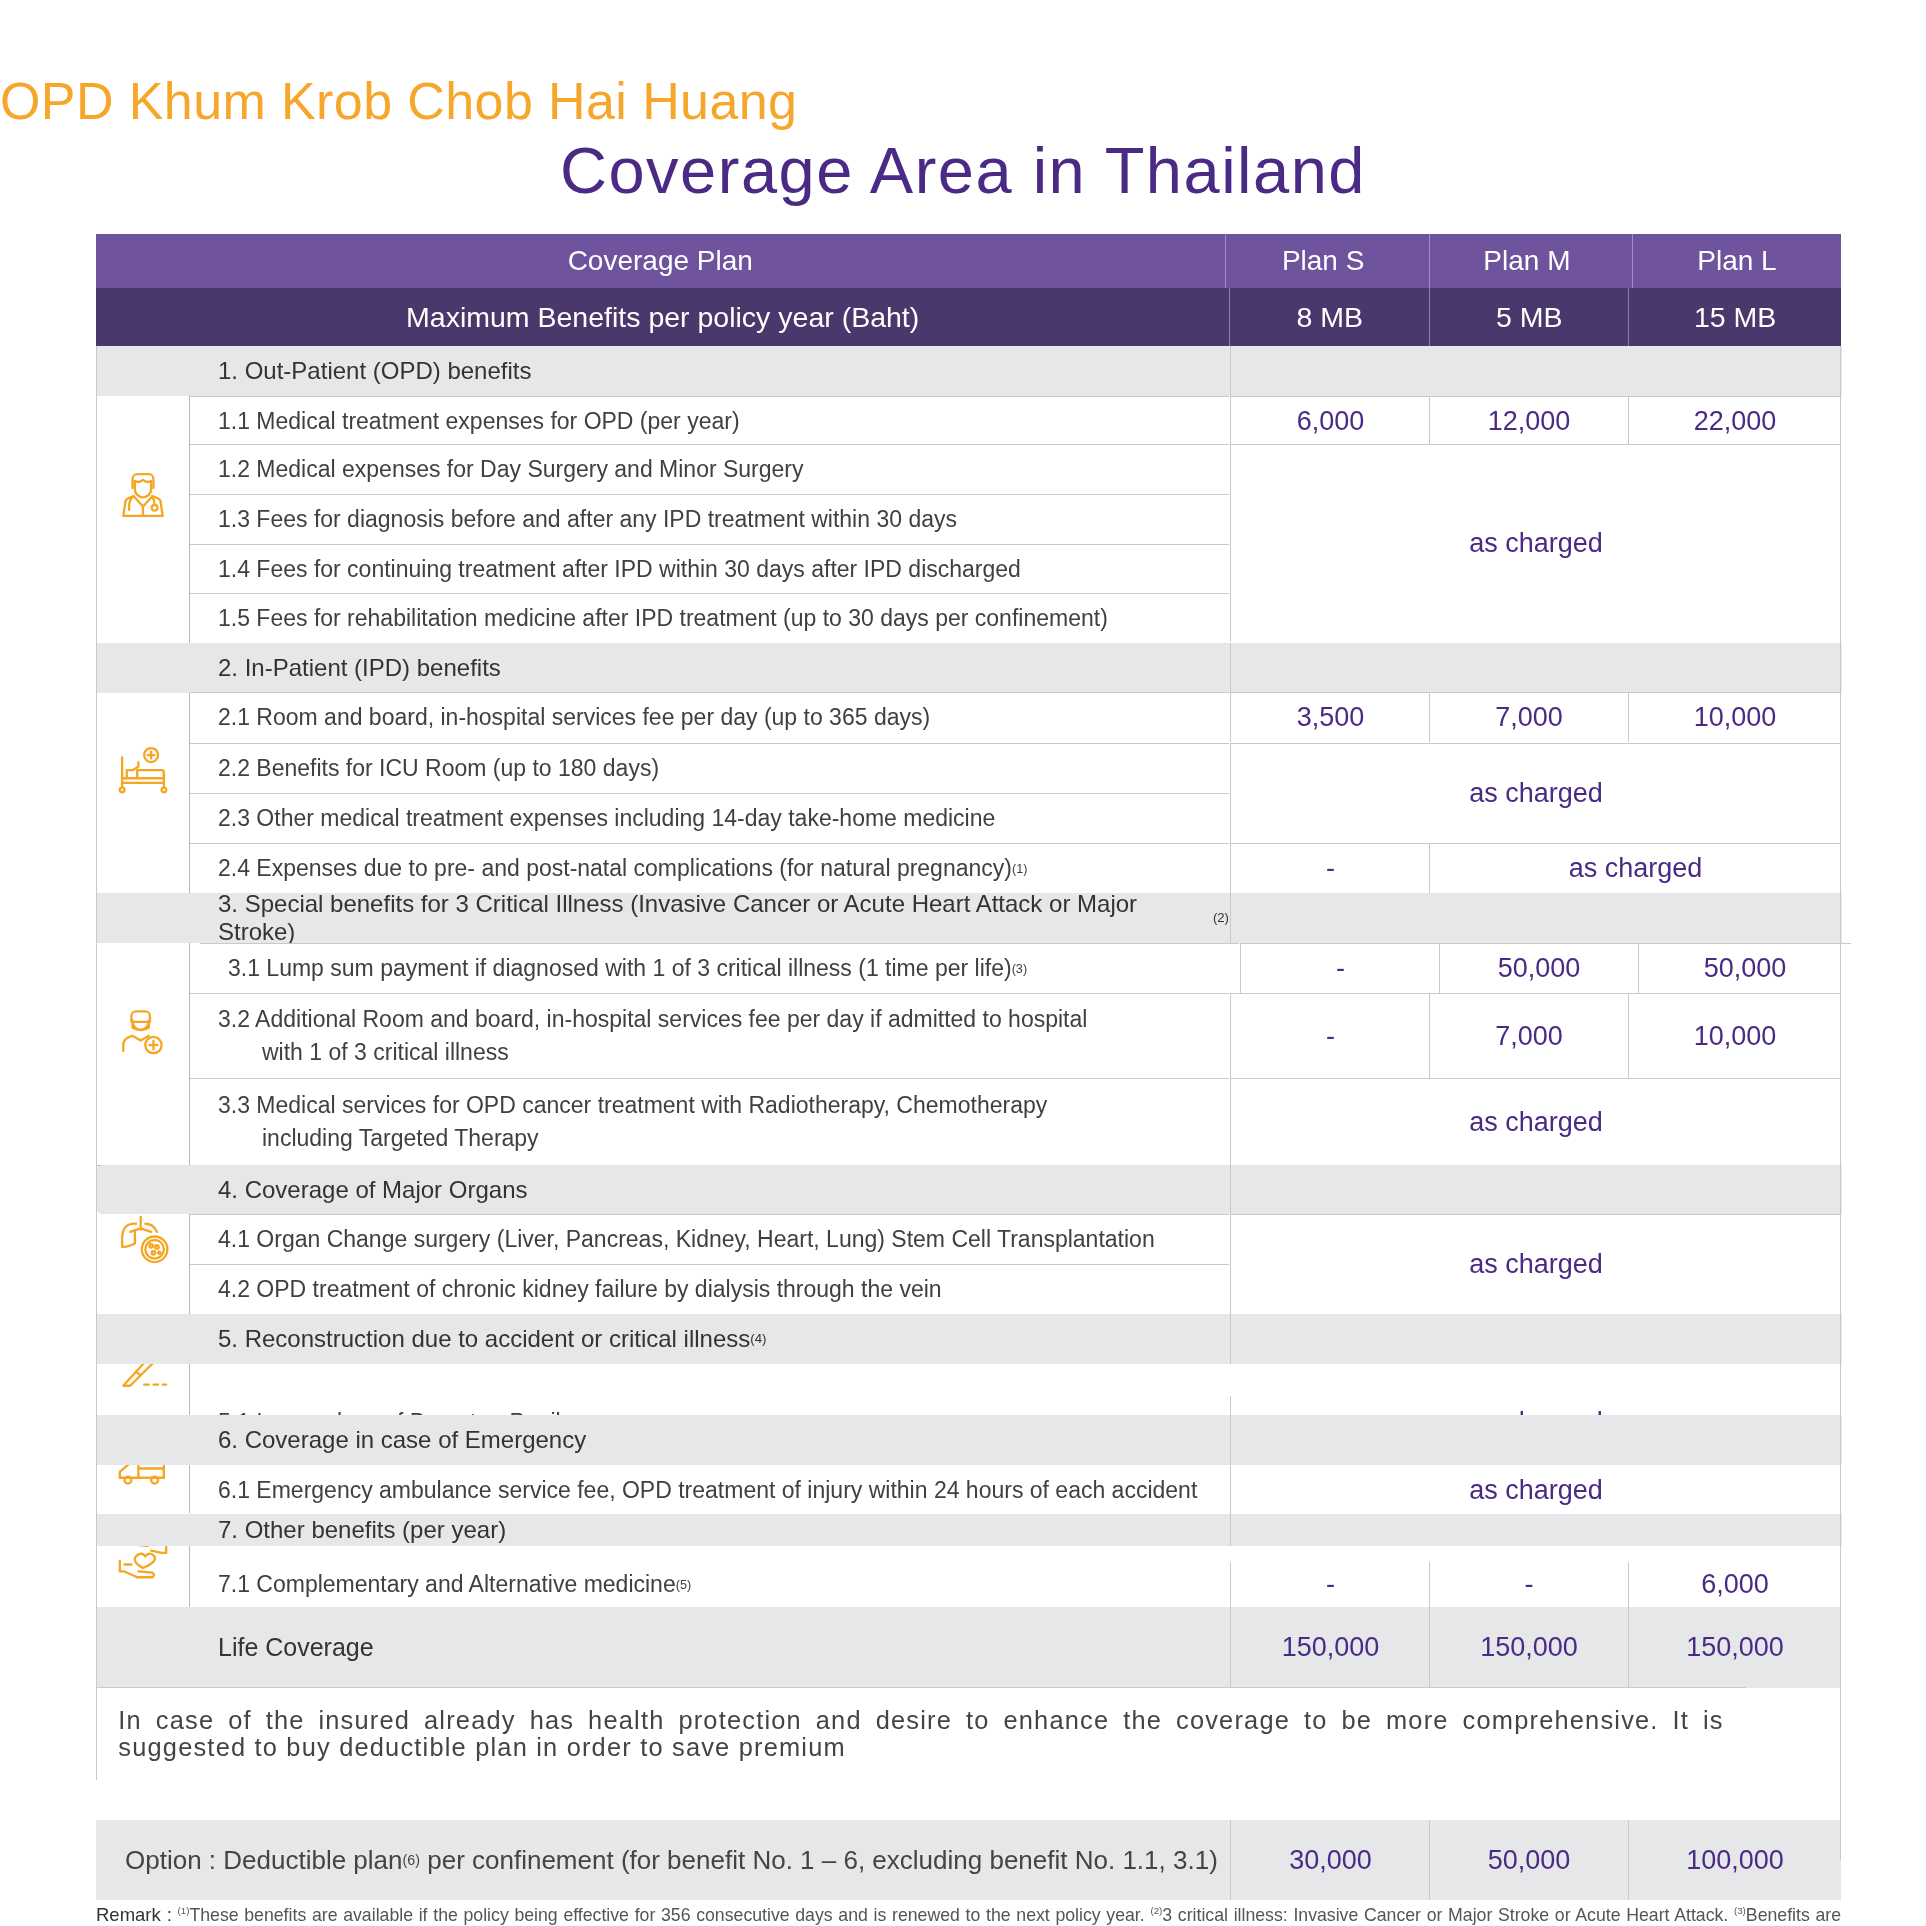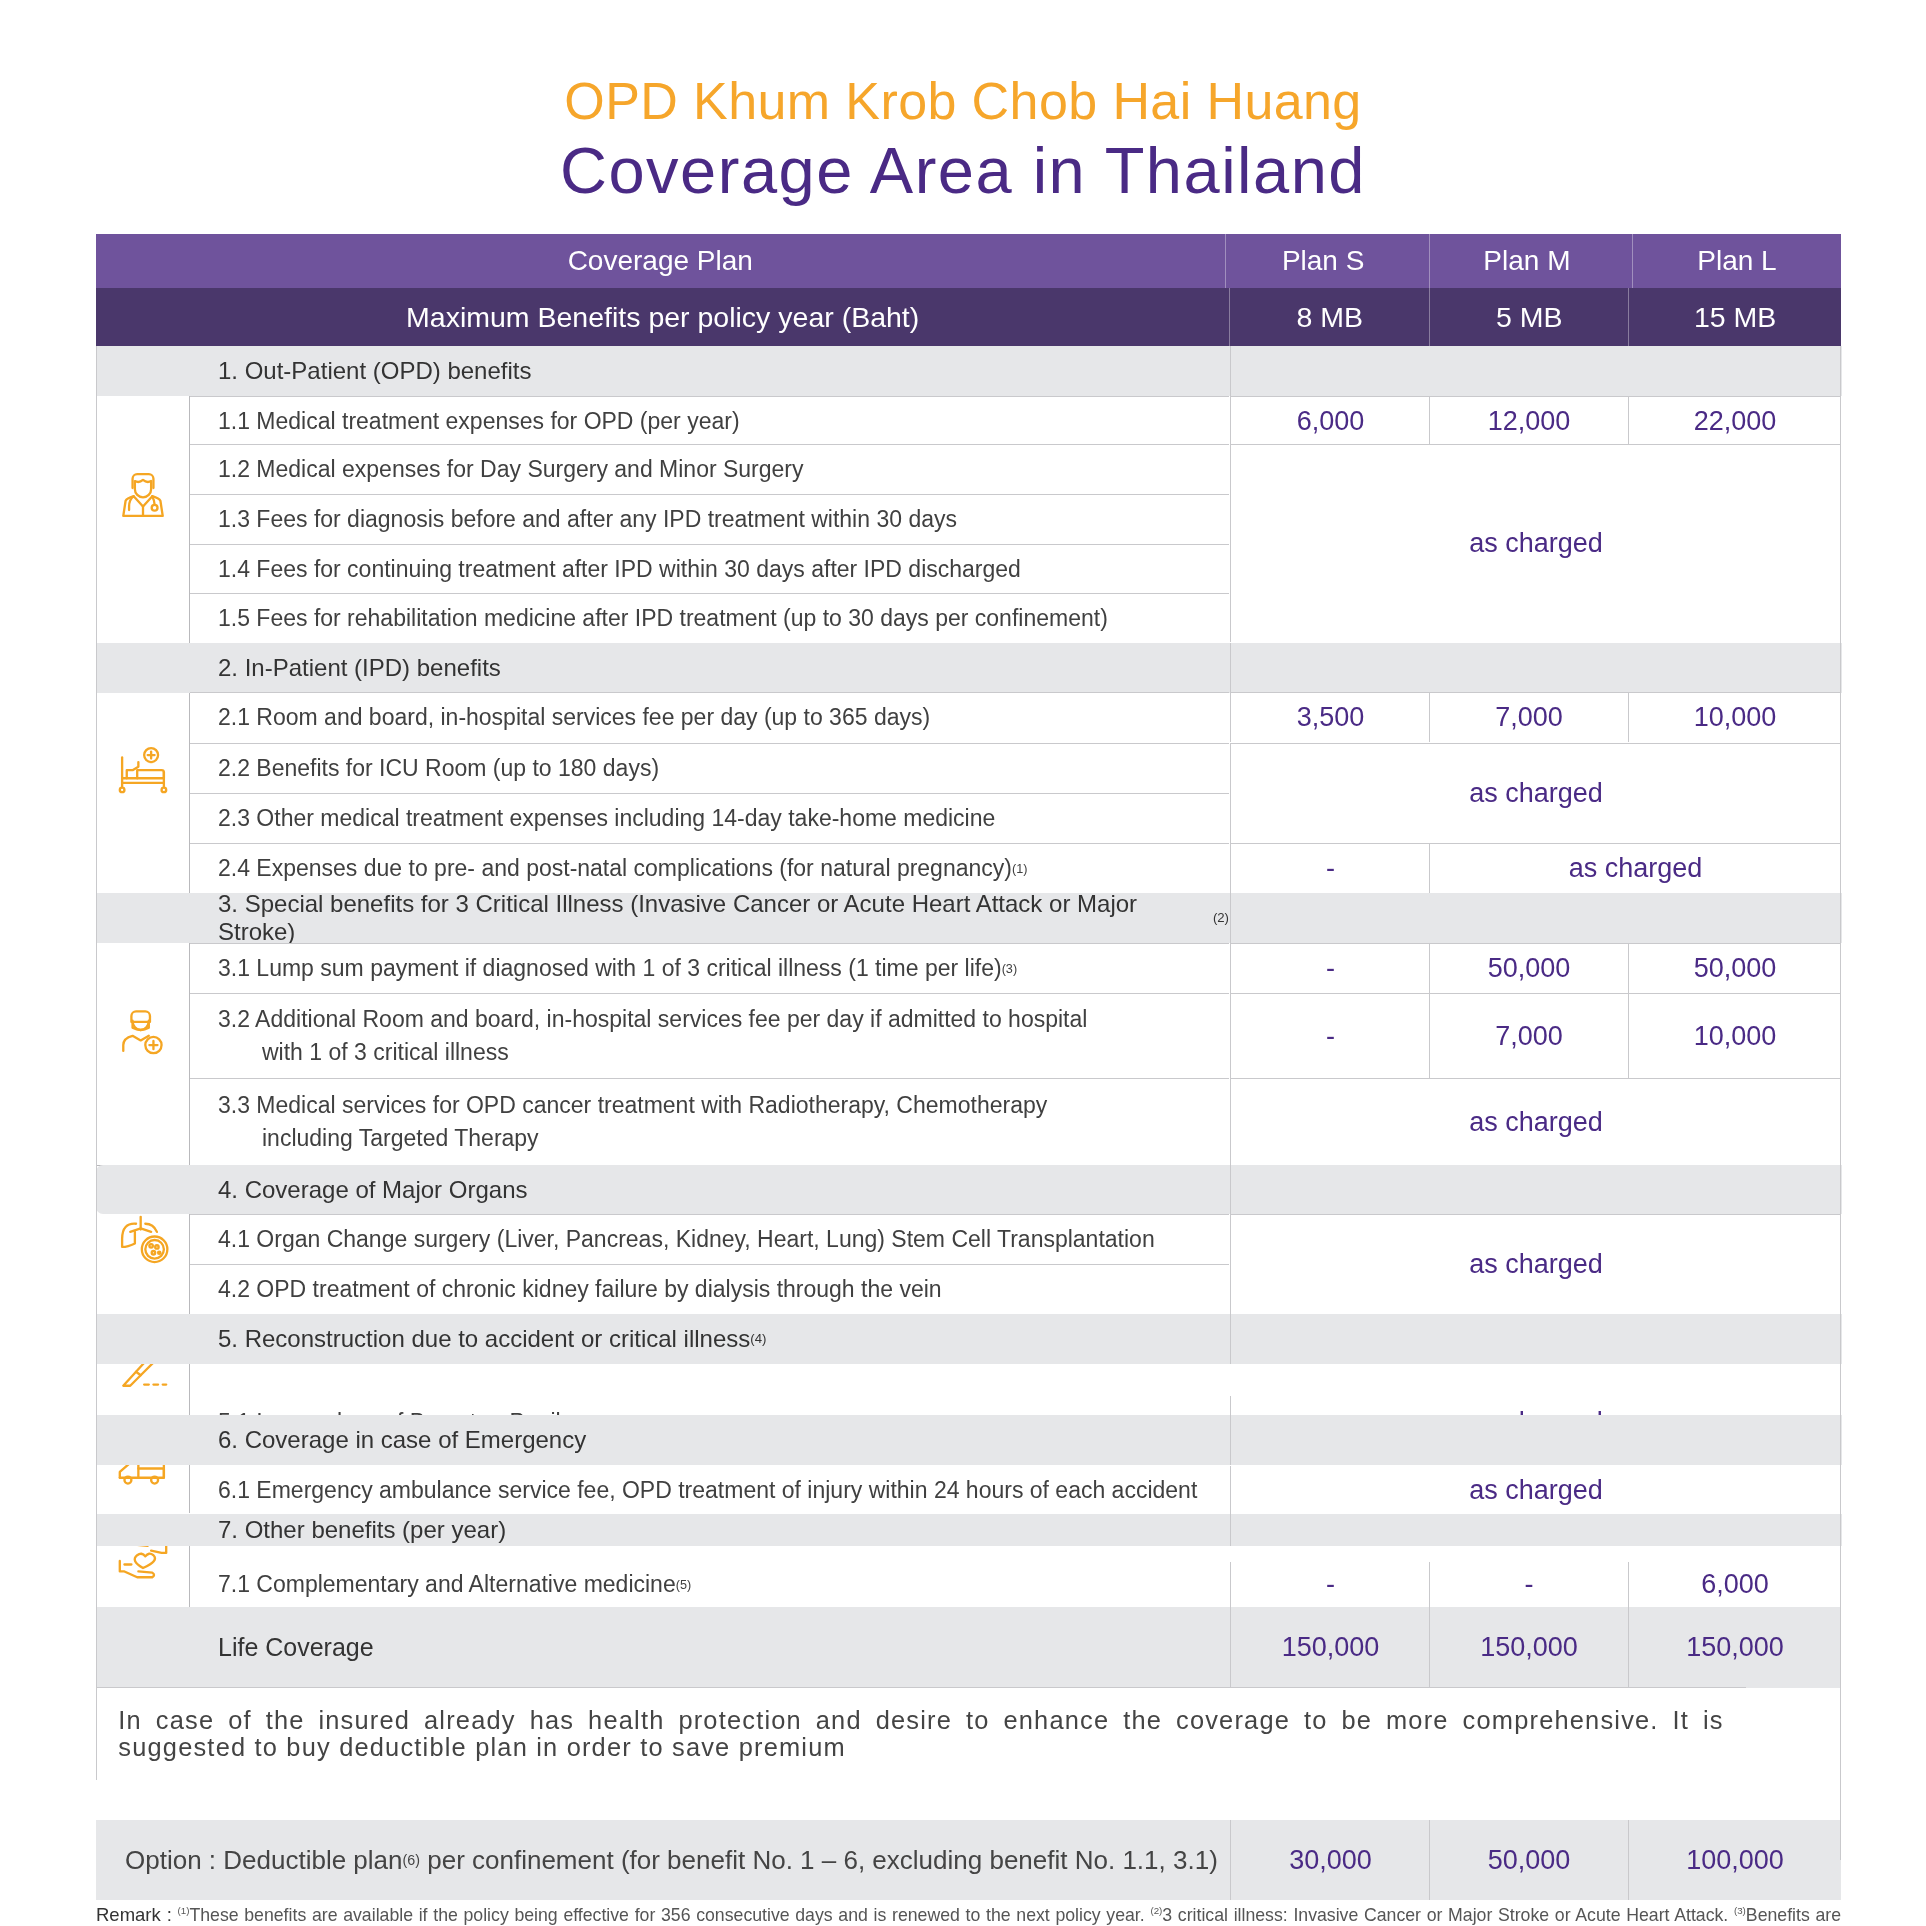--- a/index.html
+++ b/index.html
@@ -1,19 +1,19 @@
 <!DOCTYPE html>
 <html style="font-size:6.2px"><head>
 <meta charset="utf-8">
 <style>
   html, body { margin: 0; padding: 0; background: #ffffff; }
   body { width: 1926px; height: 2167px; position: relative; overflow: hidden;
          font-family: "Liberation Sans", "DejaVu Sans", sans-serif; color: #444; }
   .abs { position: absolute; box-sizing: border-box; }
-  .title1 { left: 0; width: 1926px; top: 71px; text-align: center; font-size: 52px; color: #f6a62b; letter-spacing: 0.4px; }
+  .title1 { left: 0; width: 1926px; top: 71px; text-align: left; font-size: 52px; color: #f6a62b; letter-spacing: 0.4px; }
   .title2 { left: 0; width: 1926px; top: 133px; text-align: center; font-size: 65px; color: #4a2a85; letter-spacing: 1.5px; font-weight: 300; }
 
   .table { left: 96px; top: 234px; width: 1745px; }
   .hdr { position: absolute; left: 0; width: 1745px; display: flex; color: #fff; }
   .hdr1 { top: 0; height: 54px; background: #6f539c; }
   .hdr2 { top: 54px; height: 58px; background: #4a376b; }
   .hdr .c { display: flex; align-items: center; justify-content: center; border-left: 0.8px solid rgba(255,255,255,0.35); box-sizing: border-box; }
   .hdr .c:first-child { border-left: none; }
   .hdr1 .c { font-size: 28px; margin-left: 8px; }
   .hdr2 .c { font-size: 28.5px; }
@@ -162,21 +162,21 @@
         <path d="M68 69 v14 M61 76 h14"></path>
     </svg>
   </div>
   <div class="row gray" style="top:659px;height:50px;">
     <div class="desc head">
         <span>3. Special benefits for 3 Critical Illness (Invasive Cancer or Acute Heart Attack or Major Stroke)</span>
         <sup>(2)</sup>
       </div>
     <div class="headfill"></div>
   </div>
-  <div class="row white" style="top:709px;height:50px;">
+  <div class="row white" style="top:709px;height:50px;margin-left:10px;">
     <div class="desc">
         <span>3.1 Lump sum payment if diagnosed with 1 of 3 critical illness (1 time per life)</span>
         <sup>(3)</sup>
       </div>
     <div class="val vs">-</div>
     <div class="val vm">50,000</div>
     <div class="val vl">50,000</div>
   </div>
   <div class="row white" style="top:759px;height:85px;">
     <div class="desc wrap">

